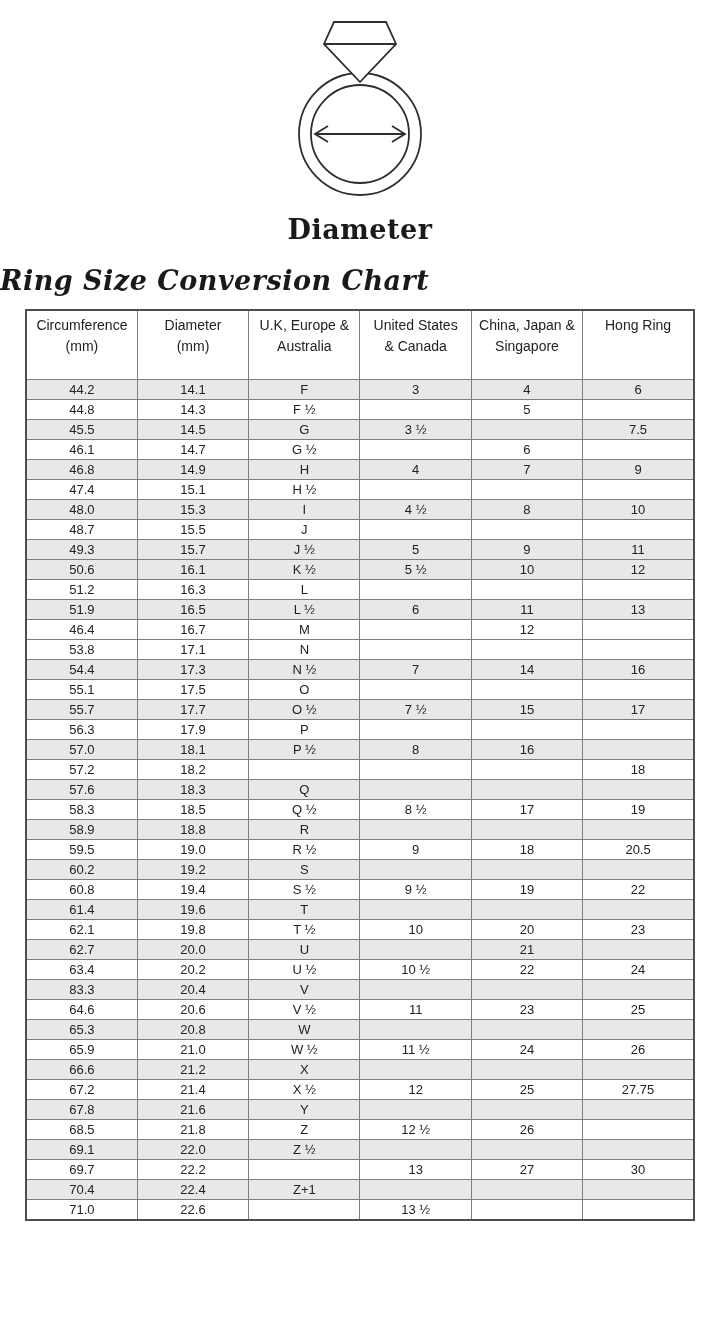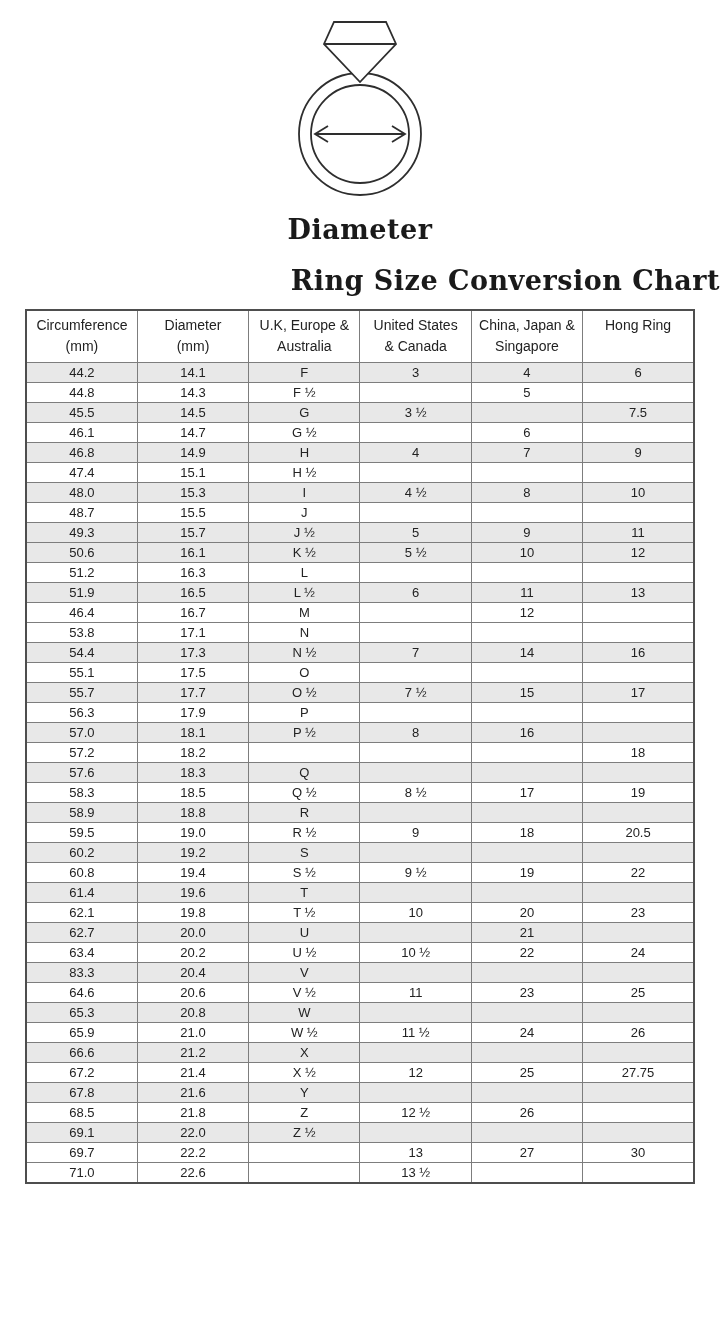--- a/index.html
+++ b/index.html
@@ -18,40 +18,41 @@
   .figure svg { display: block; margin: 0 auto; }
   .caption {
     margin-top: 10px;
     font-family: "DejaVu Serif", serif;
     font-weight: 700;
     font-size: 27px;
     letter-spacing: 0.5px;
     color: #1a1a1a;
   }
   .chart-title {
-    text-align: right;
+    text-align: left;
     font-family: "DejaVu Serif", serif;
     font-weight: 700;
     font-size: 27px;
     letter-spacing: 0.5px;
     color: #1a1a1a;
     margin: 20px 0 13px;
+    font-style: italic;
   }
   table.ring-table {
     width: 670px;
     margin: 0 auto;
     border-collapse: collapse;
     table-layout: fixed;
     border: 2px solid #4e4e4e;
   }
   table.ring-table th {
     font-weight: 400;
     font-size: 14px;
     line-height: 1.5;
-    padding: 4px 2px 5px;
+    padding: 4px 2px 22px;
     vertical-align: top;
     text-align: center;
     white-space: pre-line;
     background: #ffffff;
     border: 1px solid var(--border, #7d7d7d);
     color: #222;
   }
   table.ring-table td {
     font-size: 13px;
     height: 20px;
@@ -416,20 +417,28 @@
           <td></td>
         </tr>
         <tr>
           <td>69.7</td>
           <td>22.2</td>
           <td></td>
           <td>13</td>
           <td>27</td>
           <td>30</td>
         </tr>
+        <tr class="alt">
+          <td>70.4</td>
+          <td>22.4</td>
+          <td>Z+1</td>
+          <td></td>
+          <td></td>
+          <td></td>
+        </tr>
         <tr>
           <td>71.0</td>
           <td>22.6</td>
           <td></td>
           <td>13 ½</td>
           <td></td>
           <td></td>
         </tr>
       </tbody>
   </table>

